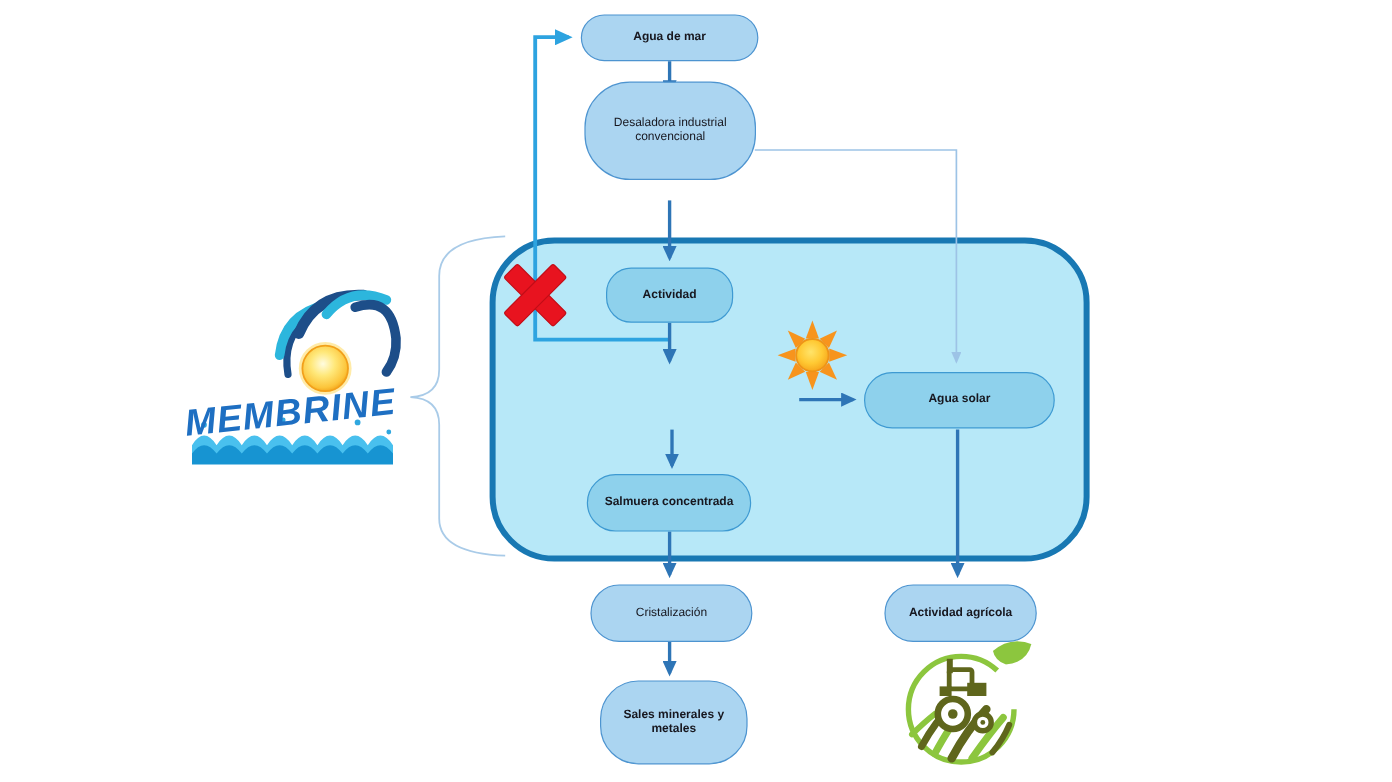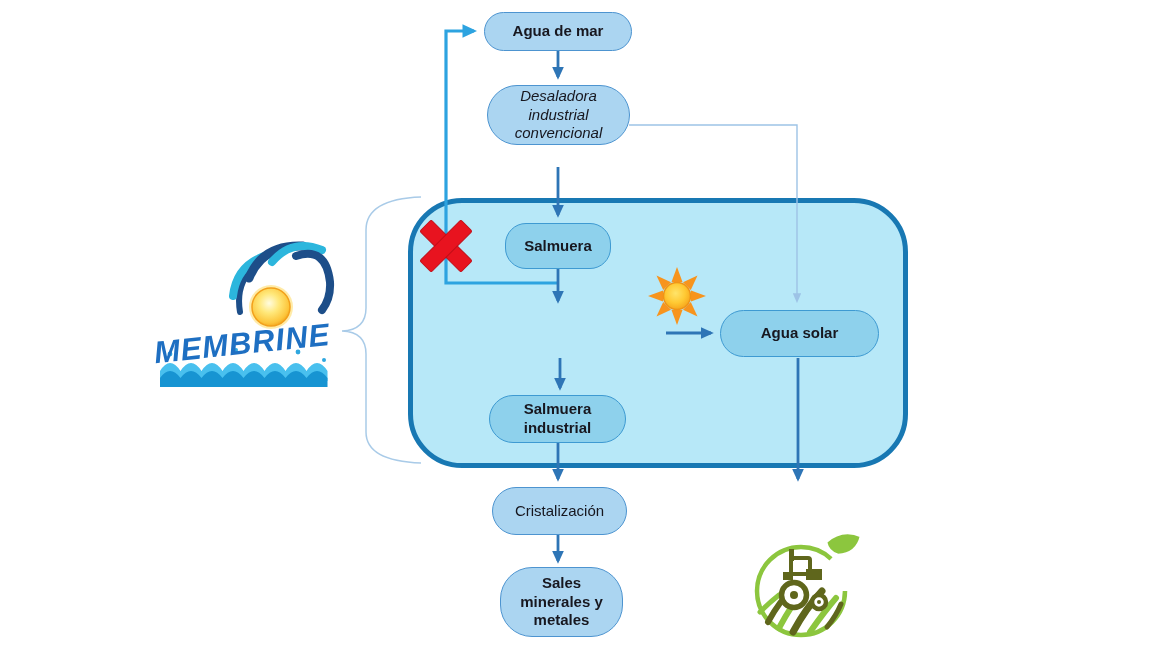--- a/index.html
+++ b/index.html
@@ -7,21 +7,21 @@
     position:relative;width:1160px;height:652px;background:#ffffff;overflow:hidden;
     font-family:"Liberation Sans",sans-serif;
   }
   .container-box{
     position:absolute;left:408px;top:198px;width:500px;height:270px;
     background:#b7e8f8;border:5px solid #1878b3;border-radius:54px;box-sizing:border-box;
   }
   .overlay{position:absolute;left:0;top:0;width:1160px;height:652px;pointer-events:none;}
   .node{
     position:absolute;display:flex;align-items:center;justify-content:center;text-align:center;
-    box-sizing:border-box;color:#17171f;font-weight:bold;font-size:15px;line-height:1.24;
+    box-sizing:border-box;color:#17171f;font-weight:bold;font-size:10px;line-height:1.24;
     background:#abd5f1;border:1.6px solid #4d94d0;padding:2px 8px;
   }
   .node.inner{background:#8ed1ec;border-color:#3e9ad2;}
   .node.regular{font-weight:normal;}
   .wordmark{
     position:absolute;left:146px;top:326px;width:192px;text-align:center;
     transform:rotate(-6deg);font-style:italic;font-weight:bold;font-size:31px;
     color:#1e6fc2;letter-spacing:1px;white-space:nowrap;
   }
 </style>
@@ -131,29 +131,30 @@
         <circle cx="794" cy="595" r="12.5" fill="#ffffff" stroke="#5f661c" stroke-width="5.5"></circle>
         <circle cx="794" cy="595" r="4" fill="#5f661c"></circle>
         <circle cx="819" cy="602" r="7" fill="#ffffff" stroke="#5f661c" stroke-width="4.5"></circle>
         <circle cx="819" cy="602" r="2" fill="#5f661c"></circle>
       </g>
     </g>
   </svg>
 
   <div class="node" style="left:484px;top:12px;width:148px;height:39px;border-radius:20px;">Agua de mar</div>
 
-  <div class="node regular" style="left:487px;top:85px;width:143px;height:60px;border-radius:38px;font-style:italic;">Desaladora industrial convencional</div>
+  <div class="node regular" style="left:487px;top:68px;width:143px;height:82px;border-radius:38px;">Desaladora industrial convencional</div>
 
-  <div class="node inner" style="left:505px;top:223px;width:106px;height:46px;border-radius:21px;">Salmuera</div>
+  <div class="node inner" style="left:505px;top:223px;width:106px;height:46px;border-radius:21px;">Actividad</div>
 
 
   <div class="node inner" style="left:720px;top:310px;width:159px;height:47px;border-radius:24px;">Agua solar</div>
 
-  <div class="node inner" style="left:489px;top:395px;width:137px;height:48px;border-radius:24px;">Salmuera industrial</div>
+  <div class="node inner" style="left:489px;top:395px;width:137px;height:48px;border-radius:24px;">Salmuera concentrada</div>
 
   <div class="node regular" style="left:492px;top:487px;width:135px;height:48px;border-radius:24px;">Cristalización</div>
 
   <div class="node" style="left:500px;top:567px;width:123px;height:70px;border-radius:32px;">Sales minerales y metales</div>
 
+  <div class="node" style="left:737px;top:487px;width:127px;height:48px;border-radius:24px;">Actividad agrícola</div>
 
   <div class="wordmark">MEMBRINE</div>
 
 </div>
 
 </body></html>

